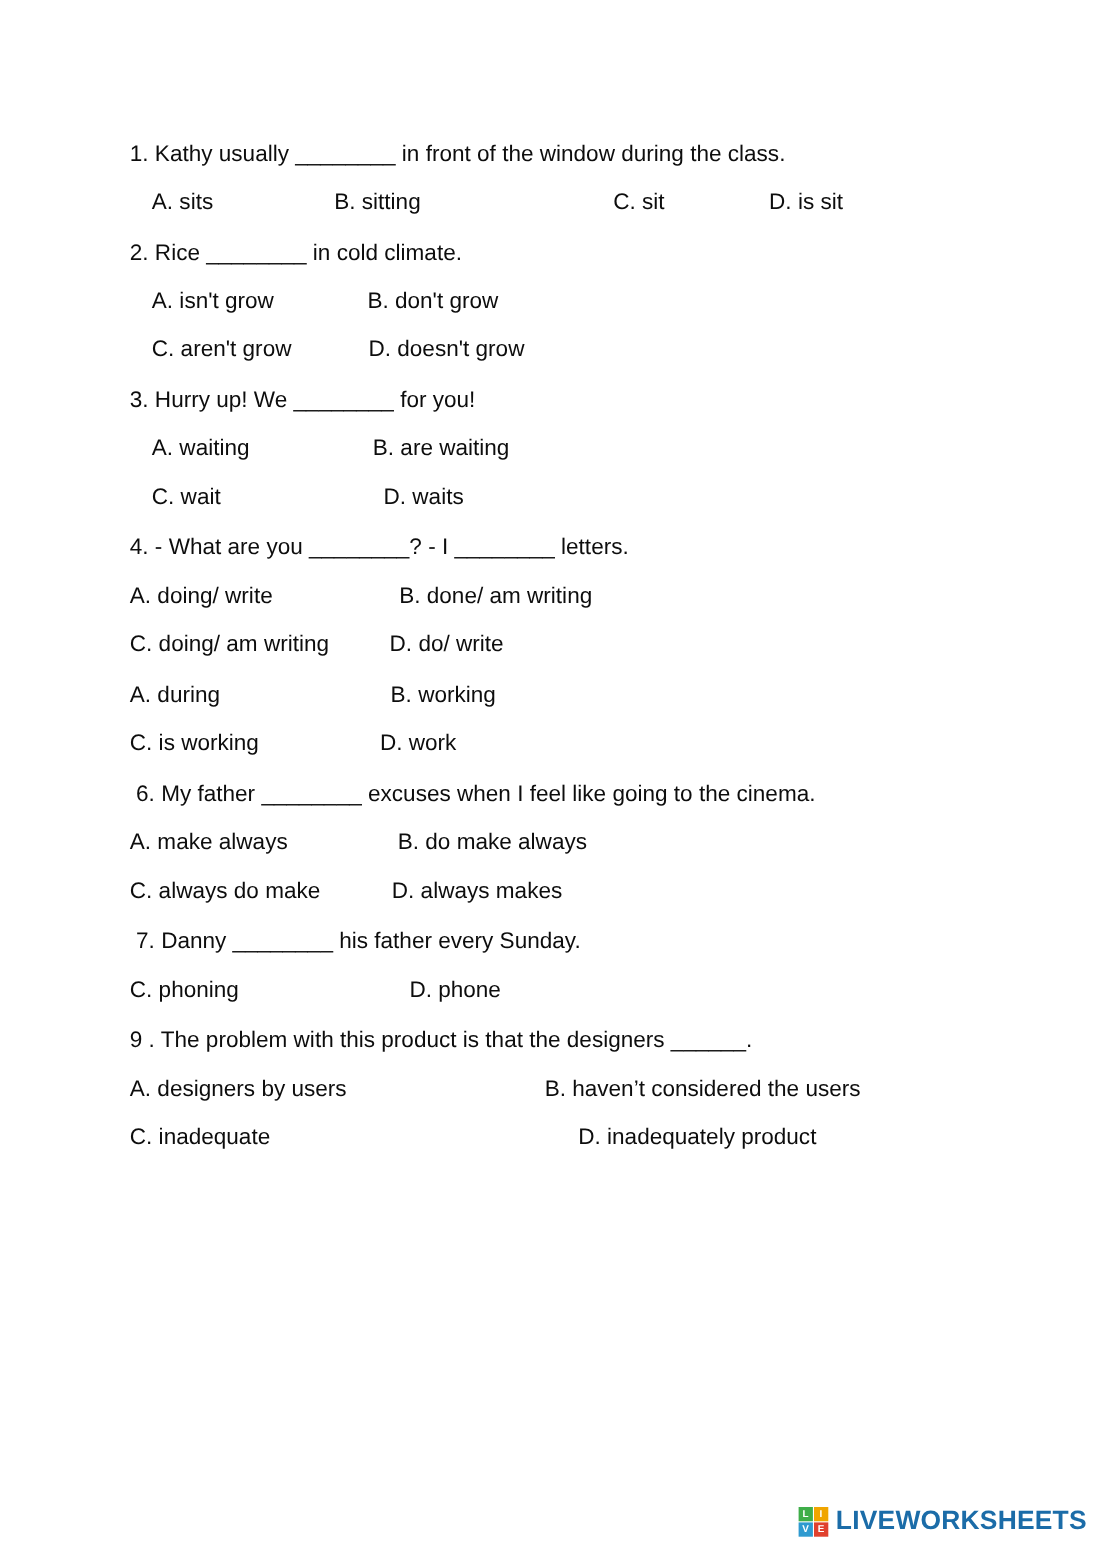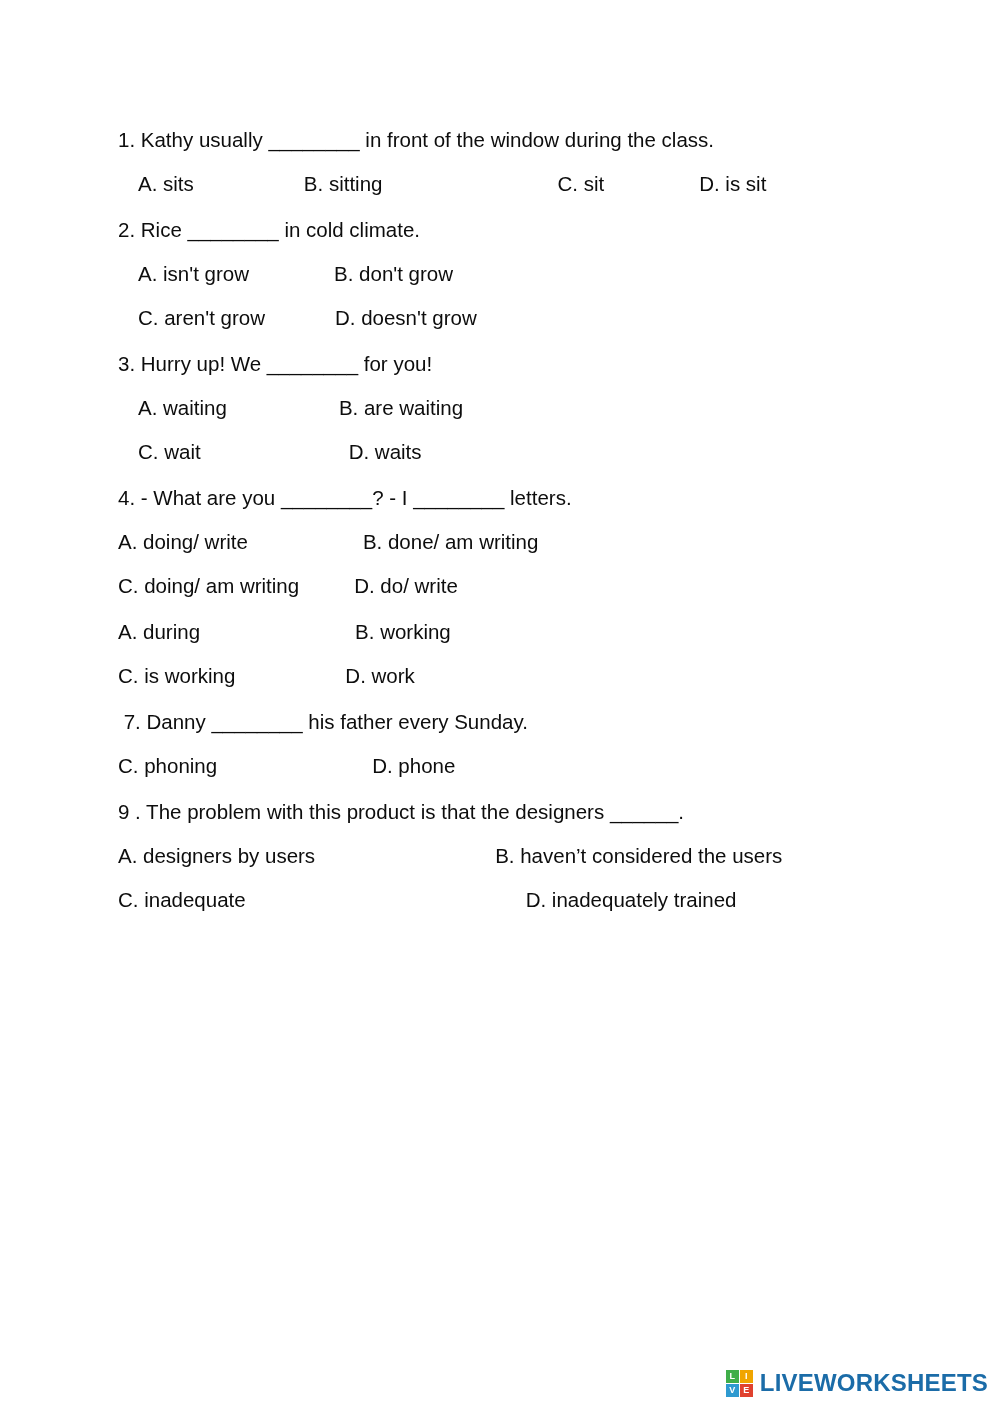--- a/index.html
+++ b/index.html
@@ -109,27 +109,32 @@
       <div class="q-block">
         <div class="q-stem indent-0">4. - What are you ________? - I ________ letters.</div>
         <div class="opt-row indent-0"><span class="opt">A. doing/ write</span><span style="display: inline-block; width: 115px;"></span><span class="opt">B. done/ am writing</span></div>
         <div class="opt-row indent-0"><span class="opt">C. doing/ am writing</span><span style="display: inline-block; width: 55px;"></span><span class="opt">D. do/ write</span></div>
       </div>
       <div class="q-block">
         <div class="opt-row indent-0"><span class="opt">A. during</span><span style="display: inline-block; width: 155px;"></span><span class="opt">B. working</span></div>
         <div class="opt-row indent-0"><span class="opt">C. is working</span><span style="display: inline-block; width: 110px;"></span><span class="opt">D. work</span></div>
       </div>
       <div class="q-block">
+        <div class="q-stem indent-0"> 6. My father ________ excuses when I feel like going to the cinema.</div>
+        <div class="opt-row indent-0"><span class="opt">A. make always</span><span style="display: inline-block; width: 100px;"></span><span class="opt">B. do make always</span></div>
+        <div class="opt-row indent-0"><span class="opt">C. always do make</span><span style="display: inline-block; width: 65px;"></span><span class="opt">D. always makes</span></div>
+      </div>
+      <div class="q-block">
         <div class="q-stem indent-0"> 7. Danny ________ his father every Sunday.</div>
         <div class="opt-row indent-0"><span class="opt">C. phoning</span><span style="display: inline-block; width: 155px;"></span><span class="opt">D. phone</span></div>
       </div>
       <div class="q-block">
         <div class="q-stem indent-0">9 . The problem with this product is that the designers ______.</div>
         <div class="opt-row indent-0"><span class="opt">A. designers by users</span><span style="display: inline-block; width: 180px;"></span><span class="opt">B. haven’t considered the users</span></div>
-        <div class="opt-row indent-0"><span class="opt">C. inadequate</span><span style="display: inline-block; width: 280px;"></span><span class="opt">D. inadequately trained</span></div>
+        <div class="opt-row indent-0"><span class="opt">C. inadequate</span><span style="display: inline-block; width: 280px;"></span><span class="opt">D. inadequately product</span></div>
       </div>
     </div>
 
   <div class="footer">
     <div class="logo-squares">
       <div class="sq sq-l">L</div>
       <div class="sq sq-i">I</div>
       <div class="sq sq-v">V</div>
       <div class="sq sq-e">E</div>
     </div>

